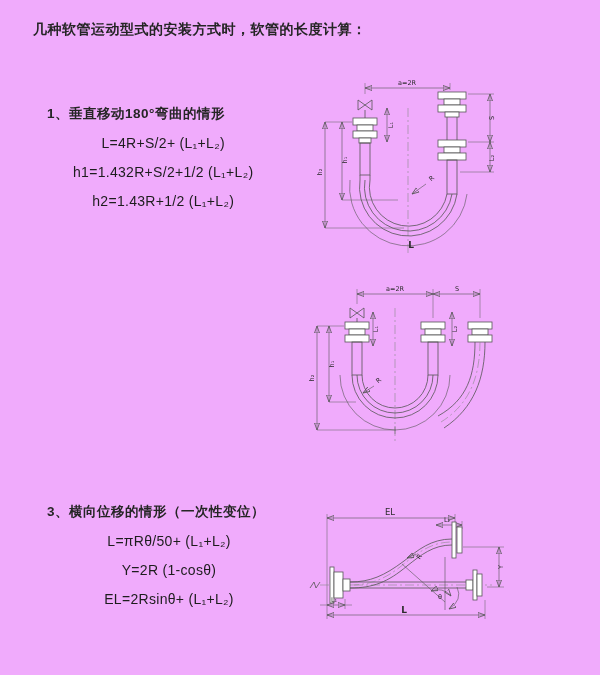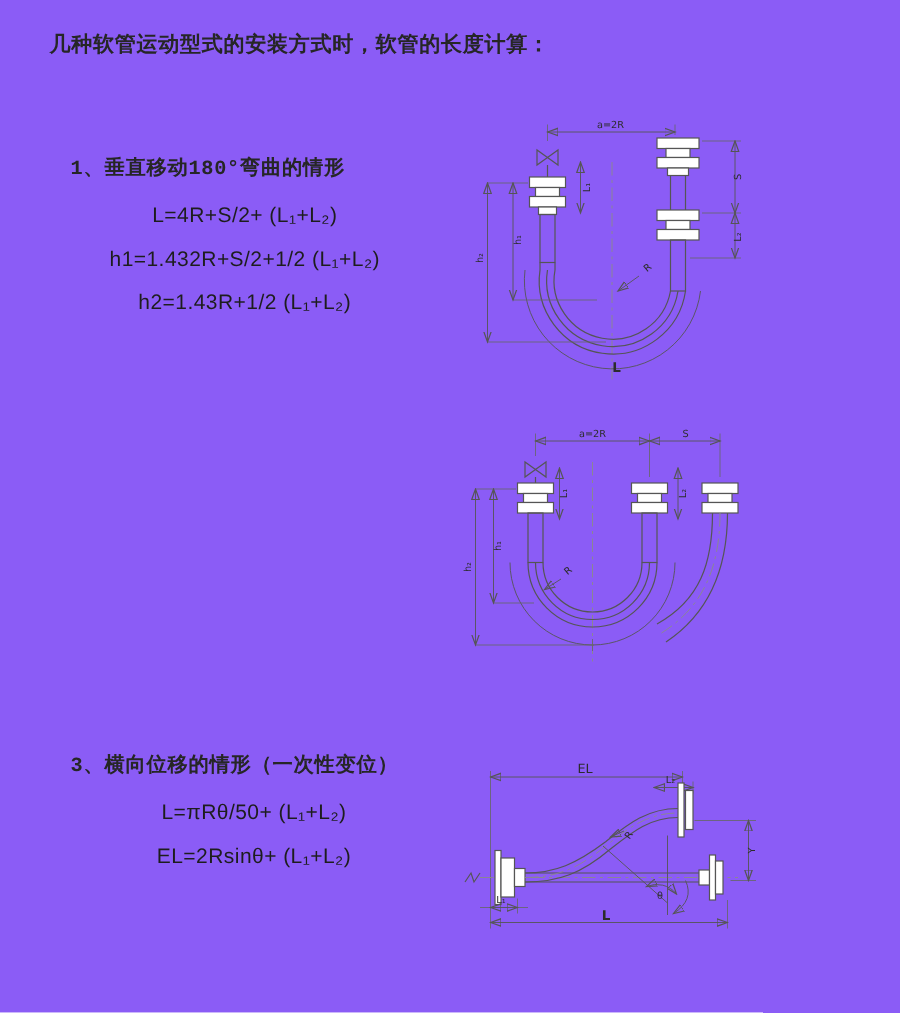--- a/index.html
+++ b/index.html
@@ -1,21 +1,21 @@
 <!DOCTYPE html>
 <html><head>
 <meta charset="utf-8">
 <style>
   html,body{margin:0;padding:0;background:#fff;}
-  .page{position:relative;width:600px;height:675px;background:#8b5cf6;overflow:hidden;
+  .page{position:relative;width:600px;height:675px;background:#f0abfc;overflow:hidden;
         font-family:"Liberation Sans","DejaVu Sans",sans-serif;color:#222;}
   .doc-title{position:absolute;left:33px;top:21px;font-size:14px;font-weight:700;
              letter-spacing:0.5px;color:#262626;}
   .sec{position:absolute;left:47px;}
-  .sec-heading{font-size:13.5px;font-weight:700;letter-spacing:0.5px;color:#262626;line-height:16px;font-family:Liberation Mono, monospace;}
+  .sec-heading{font-size:13.5px;font-weight:700;letter-spacing:0.5px;color:#262626;line-height:16px;}
   .formula{font-size:14px;color:#1d1d1d;line-height:17px;margin-top:12px;padding-left:26px;
            letter-spacing:0.3px;text-align:center;}
   .formula.first{margin-top:13px;}
   .sec1{top:106px;} .sec2{top:308px;} .sec3{top:504px;}
   .diag{position:absolute;}
   .d1{left:300px;top:70px;} .d2{left:300px;top:280px;} .d3{left:300px;top:500px;}
   .diag line,.diag path,.diag rect,.diag polyline{stroke:#555;stroke-width:0.8;fill:none;}
   .diag rect.fit{fill:#ffffff;}
   .diag .braid{stroke:#555;stroke-width:0.8;}
   .diag .cl{stroke:#8a8a8a;stroke-width:0.6;stroke-dasharray:9 3 2 3;}
@@ -218,20 +218,21 @@
     <g>
       <line class="dim" x1="74" y1="106" x2="63" y2="113" marker-end="url(#m2)"></line>
       <text transform="rotate(-40 80 102)" x="80" y="102" text-anchor="middle">R</text>
     </g>
     <line class="ext" x1="95" y1="146" x2="95" y2="154"></line>
   </svg>
 
   <div class="sec sec3">
     <div class="sec-heading">3、横向位移的情形（一次性变位）</div>
     <div class="formula first">L=πRθ/50+ (L₁+L₂)</div>
+    <div class="formula">Y=2R (1-cosθ)</div>
     <div class="formula">EL=2Rsinθ+ (L₁+L₂)</div>
   </div>
 
   <svg class="diag d3" width="300" height="150" viewBox="0 0 300 150">
     <defs>
       <marker id="m3" markerWidth="8" markerHeight="8" refX="7" refY="3.5" orient="auto-start-reverse" markerUnits="userSpaceOnUse">
         <path d="M0,1 L7,3.5 L0,6 Z" fill="#555" stroke="none"></path>
       </marker>
     </defs>
 

